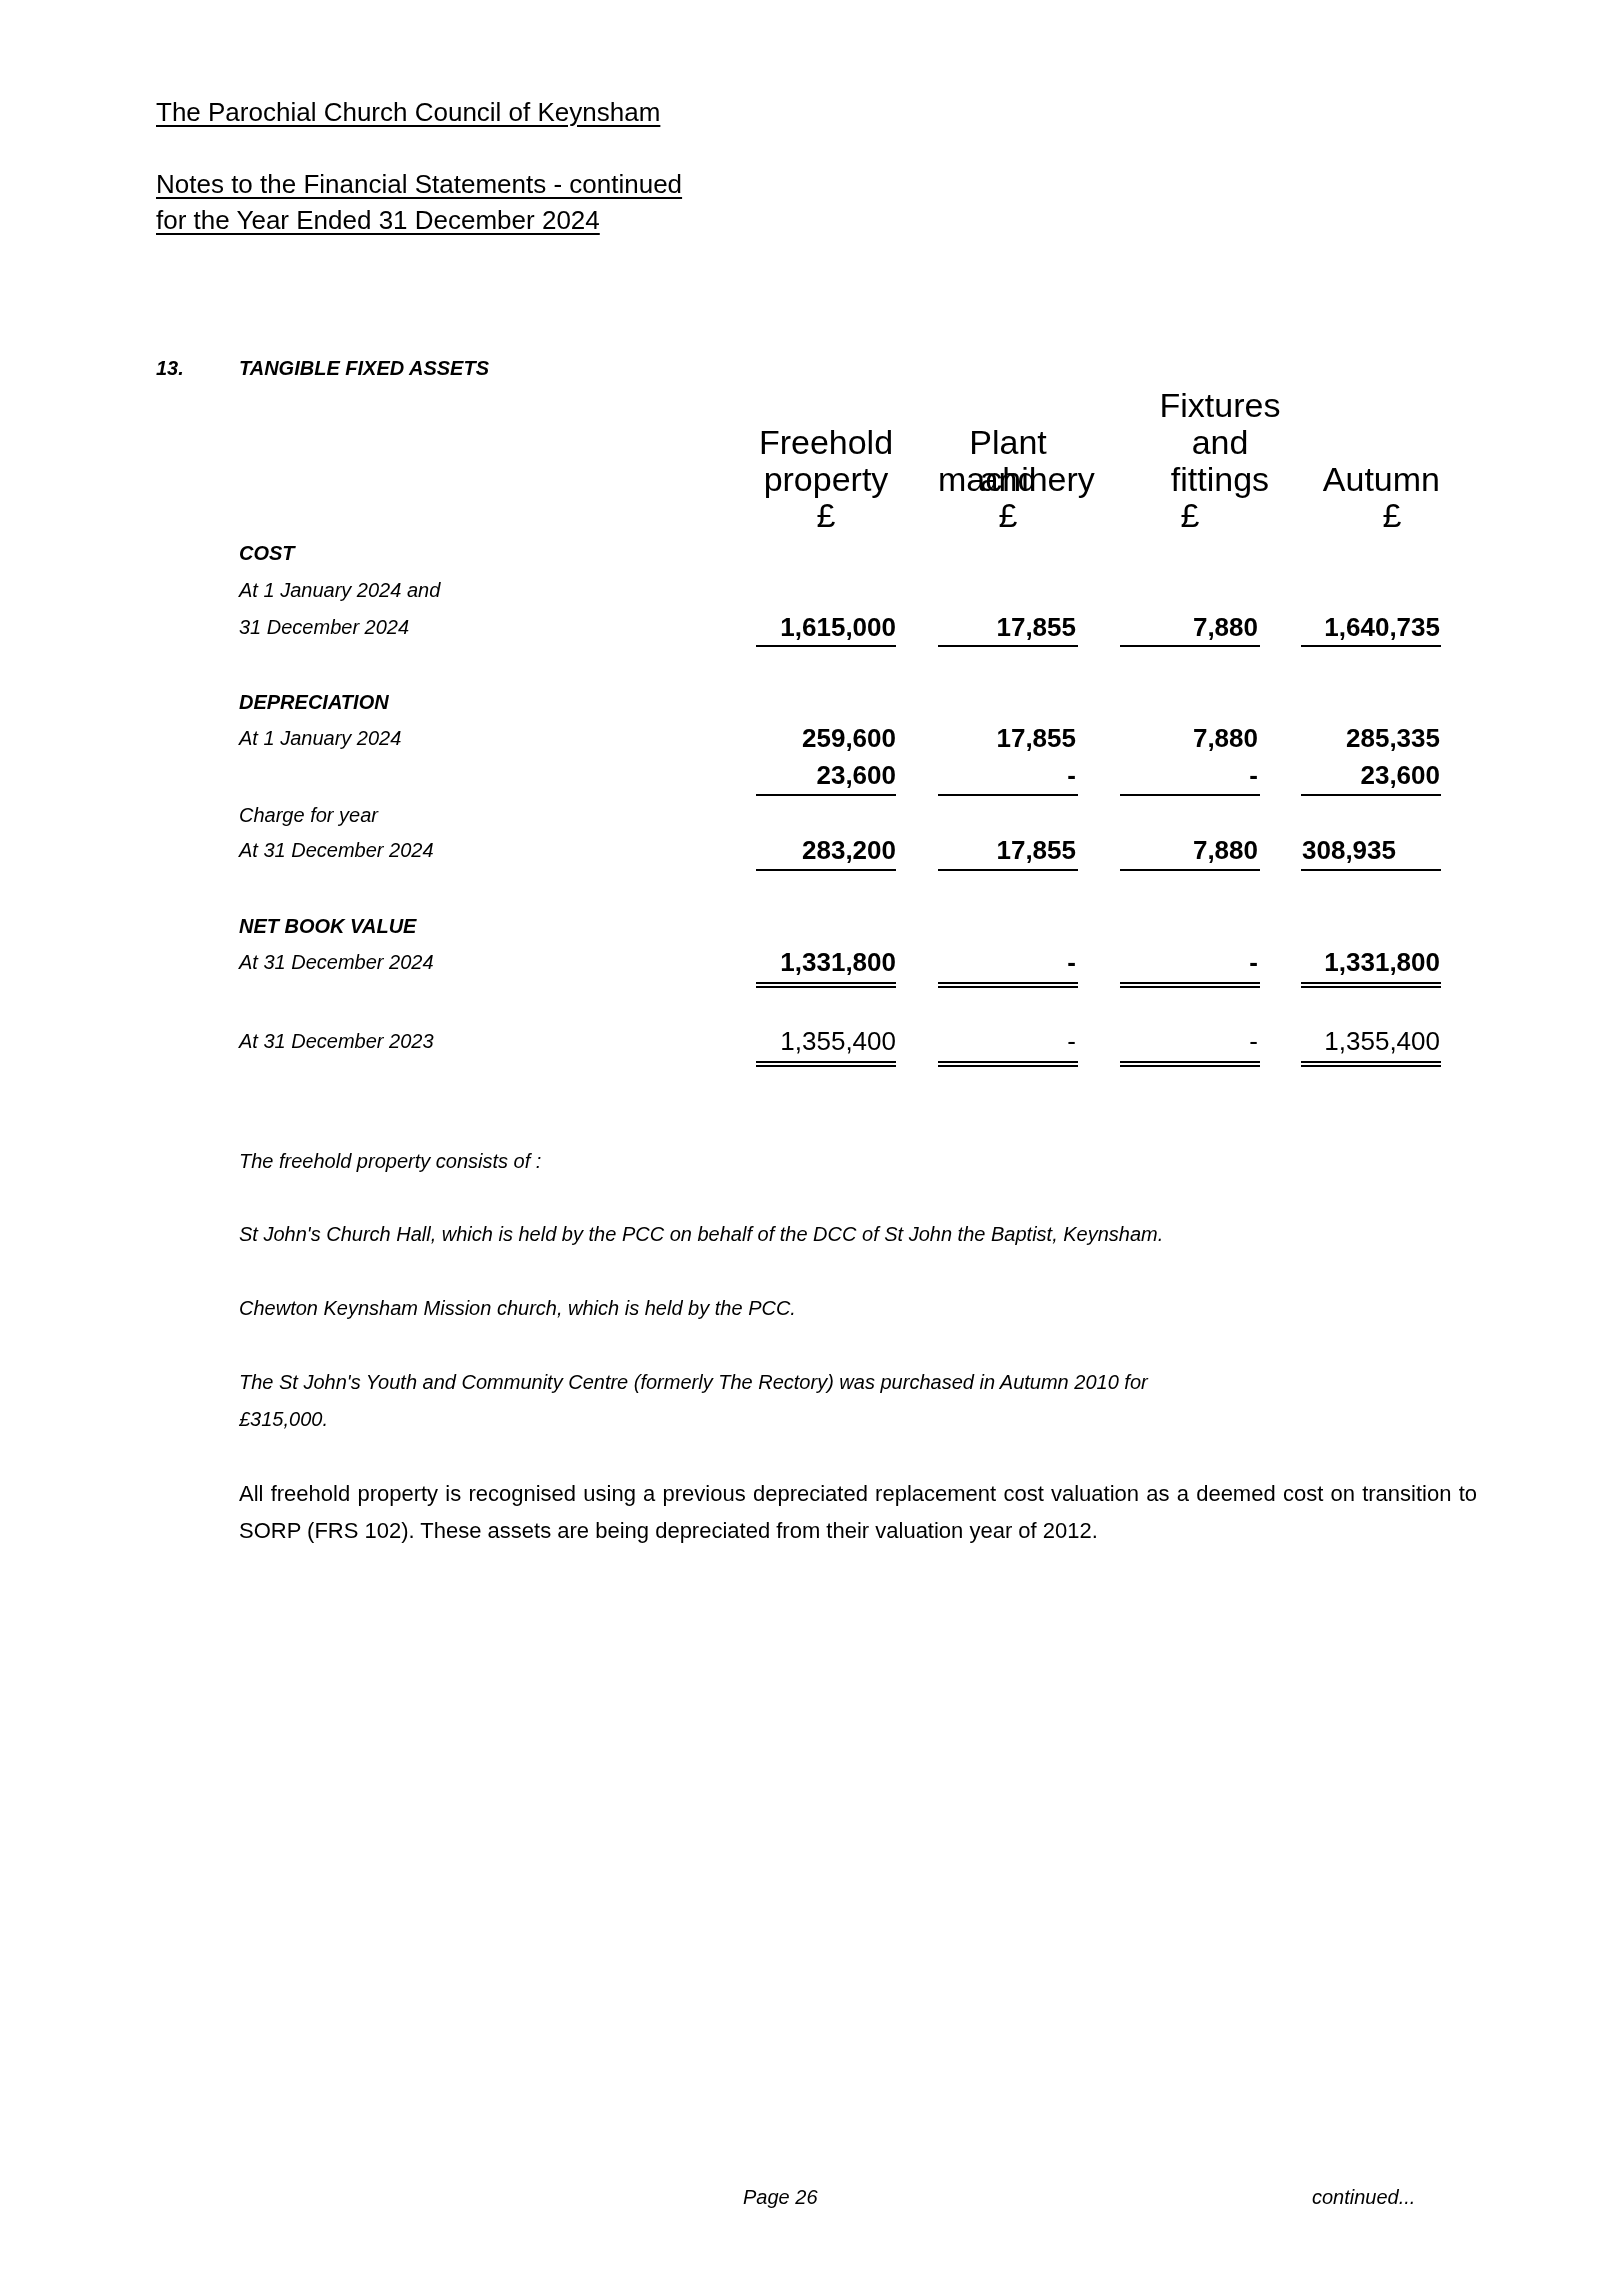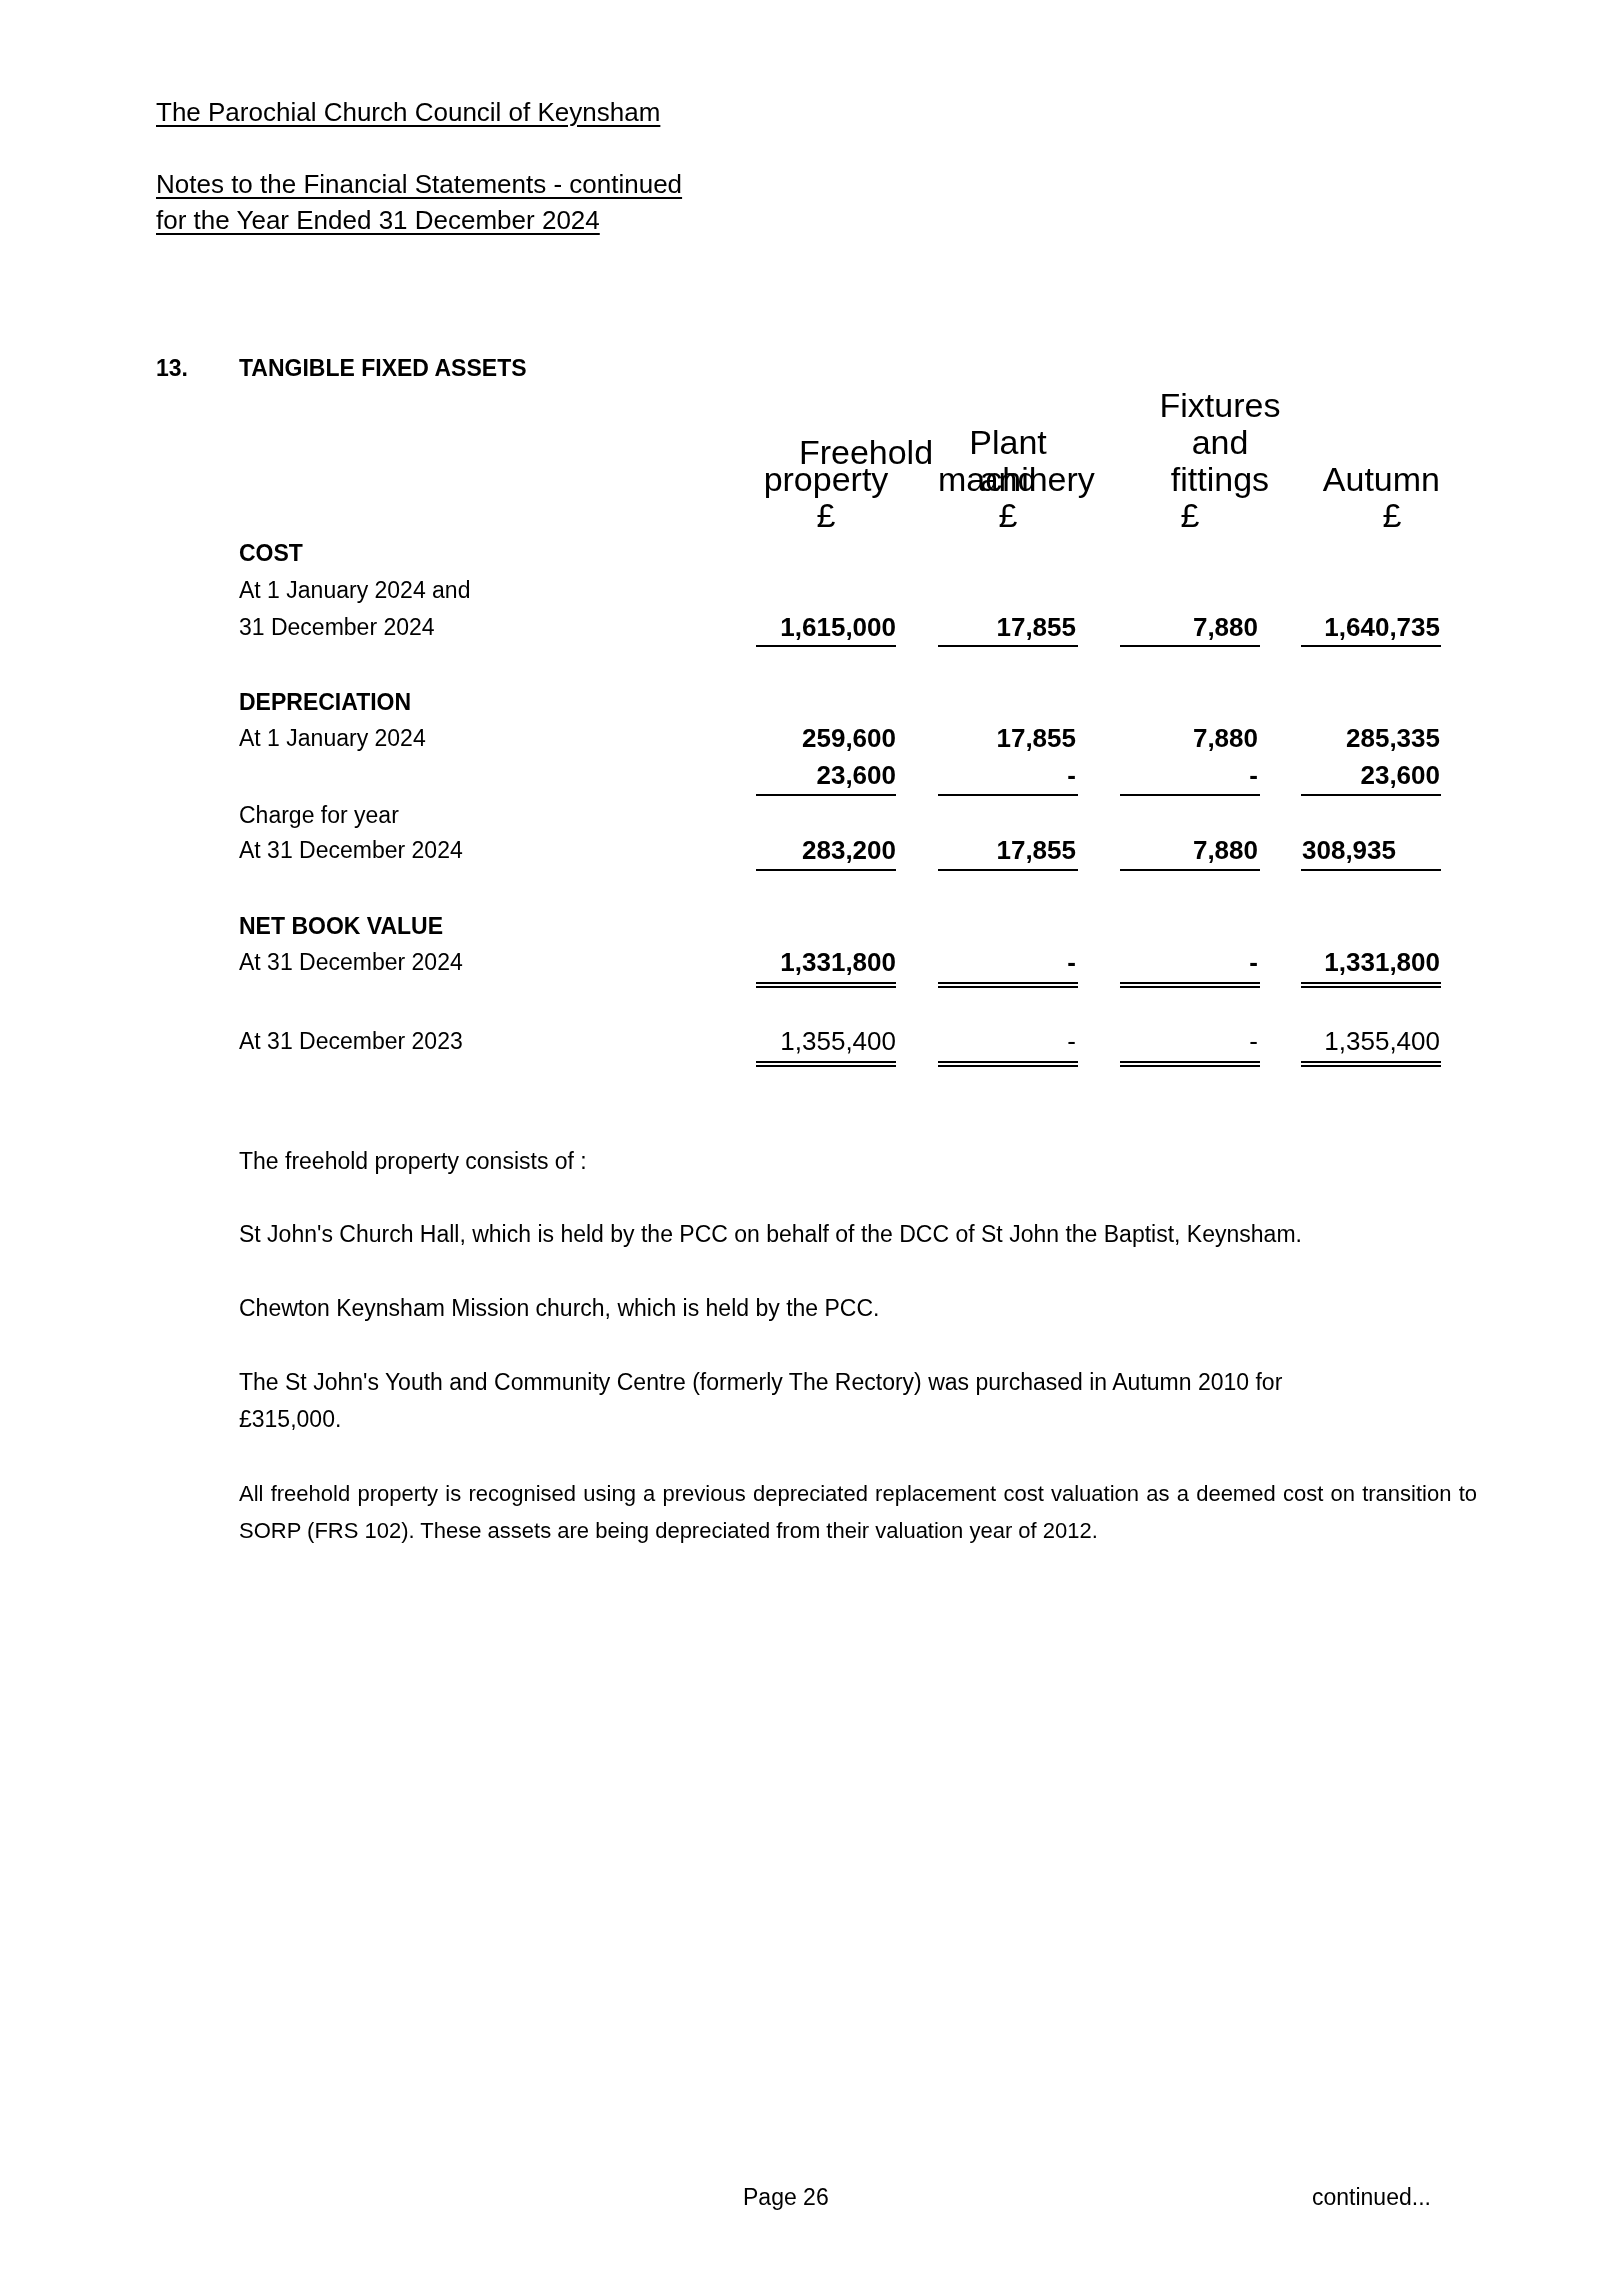--- a/index.html
+++ b/index.html
@@ -1,40 +1,40 @@
 <!DOCTYPE html>
 <html style="font-size:10.5px"><head>
 <meta charset="utf-8">
 <style>
   html, body { margin:0; padding:0; background:#fff; }
   body { width:1623px; height:2295px; position:relative; overflow:hidden;
          font-family:"Liberation Sans", sans-serif; color:#000; }
   .abs { position:absolute; }
   .hdr { font-size:26px; text-decoration:underline; text-underline-offset:3.9px; white-space:nowrap; }
-  .txt { font-size:23px; white-space:nowrap; line-height:37px; }
+  .txt { font-size:20px; white-space:nowrap; line-height:37px;font-style:italic; }
   .bold { font-weight:bold; }
   .num { font-size:26px; text-align:right; width:140px; line-height:37px; white-space:nowrap; }
   .colh { font-size:34px; text-align:center; width:140px; line-height:37px; }
   .col-tot { text-align:right; }
   .line1 { height:2px; background:#000; width:140px; }
   .line2 { height:5.9px; width:140px; border-top:2px solid #000; border-bottom:2px solid #000; box-sizing:border-box; }
   .para { font-size:22px; line-height:37px; width:1238px; text-align:justify; }
 </style>
 </head>
 <body>
 
 <div class="abs hdr" style="left:156px;top:97px;">The Parochial Church Council of Keynsham</div>
 <div class="abs hdr" style="left:156px;top:169px;">Notes to the Financial Statements - continued </div>
 <div class="abs hdr" style="left:156px;top:205px;">for the Year Ended 31 December 2024</div>
 
 <div class="abs txt bold" style="left:156px;top:350px;">13.</div>
 <div class="abs txt bold" style="left:239px;top:350px;">TANGIBLE FIXED ASSETS</div>
 
 <div>
-  <div class="abs colh" style="left:796px;top:424px;margin-top:10px;">Freehold</div>
+  <div class="abs colh" style="left:756px;top:424px;">Freehold</div>
   <div class="abs colh" style="left:756px;top:461px;text-align:center;">property</div>
   <div class="abs colh" style="left:756px;top:497px;">£</div>
 
   <div class="abs colh" style="left:938px;top:424px;">Plant and</div>
   <div class="abs colh" style="left:938px;top:461px;">machinery</div>
   <div class="abs colh" style="left:938px;top:497px;">£</div>
 
   <div class="abs colh" style="left:1150px;top:387px;width:140px;">Fixtures</div>
   <div class="abs colh" style="left:1150px;top:424px;">and</div>
   <div class="abs colh" style="left:1150px;top:461px;">fittings</div>

